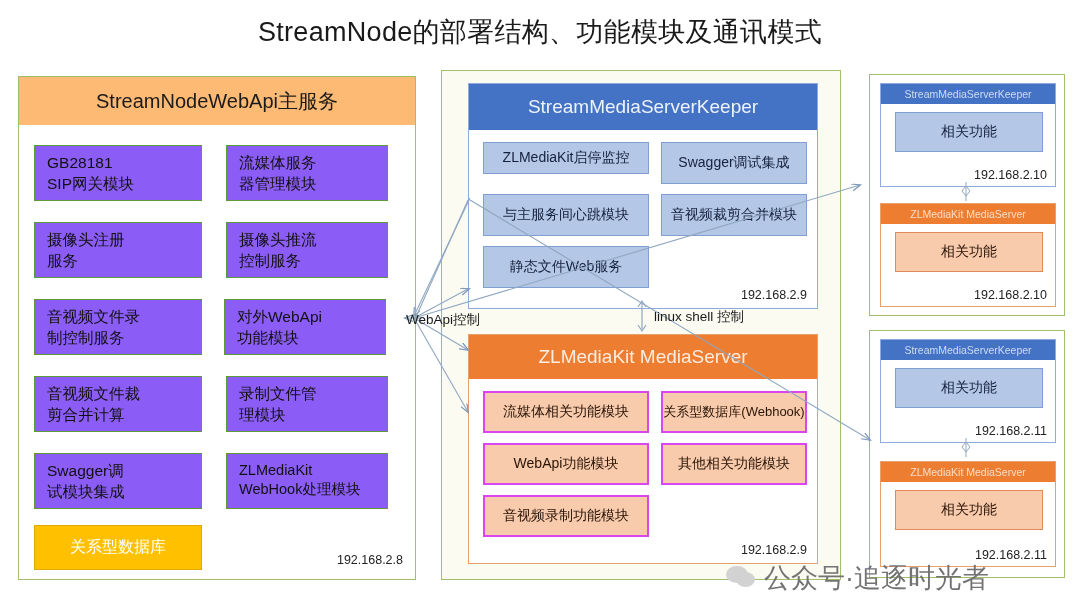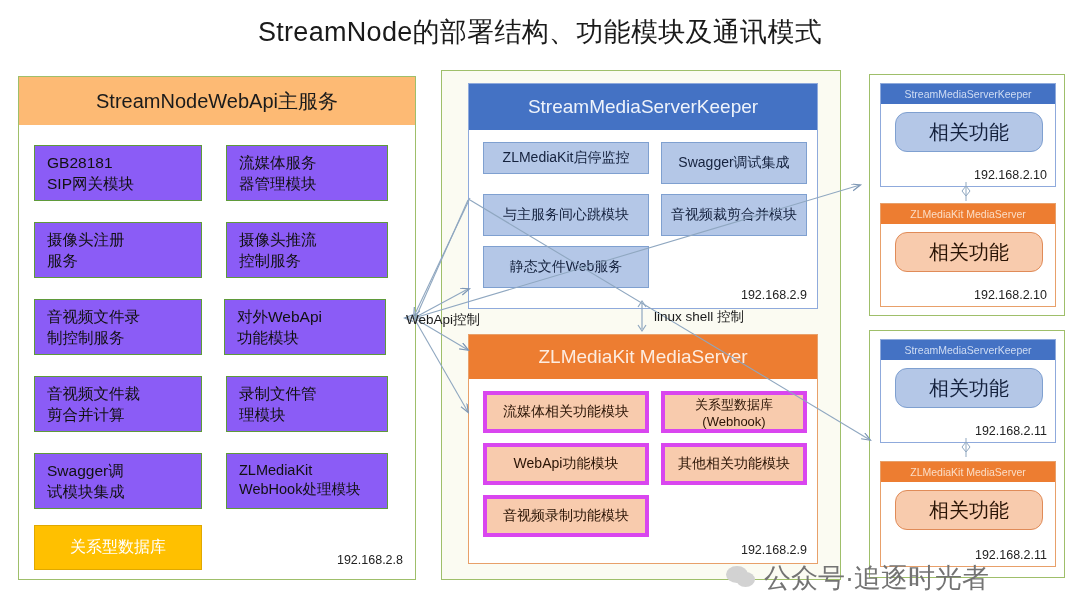--- a/index.html
+++ b/index.html
@@ -72,21 +72,21 @@
   }
   .bbox{
     position:absolute;box-sizing:border-box;
     background:#B4C7E7;border:1px solid #7fa0d0;
     color:#14213d;font-size:14px;
     display:flex;align-items:center;justify-content:center;
     text-align:center;
   }
   .rbox{
     position:absolute;box-sizing:border-box;
-    background:#F8CBAD;border:4px solid #d946ef;
+    background:#F8CBAD;border:2px solid #d946ef;
     color:#2a1405;font-size:14px;
     display:flex;align-items:center;justify-content:center;
     text-align:center;
   }
 
   
   .grp{
     position:absolute;box-sizing:border-box;
     border:1px solid #9fbf6a;background:#ffffff;
   }
@@ -94,22 +94,21 @@
   .mini-head{
     position:absolute;left:0;top:0;width:100%;height:20px;
     display:flex;align-items:center;justify-content:center;
     font-size:10.5px;box-sizing:border-box;
   }
   .mini-head.blue{background:#4472C4;color:#cfdcf3;}
   .mini-head.orange{background:#ED7D31;color:#fbddc6;}
   .mini-body-box{
     position:absolute;box-sizing:border-box;
     display:flex;align-items:center;justify-content:center;
-    font-size:20px;
-    border-radius:12px;
+    font-size:14px;
   }
   .mbb-blue{background:#B4C7E7;border:1px solid #7fa0d0;color:#14213d;}
   .mbb-orange{background:#F8CBAD;border:1px solid #e08b58;color:#2a1405;}
 
   
   .conn-label{
     position:absolute;font-size:13.5px;color:#1a1a1a;white-space:nowrap;
   }
 
   

